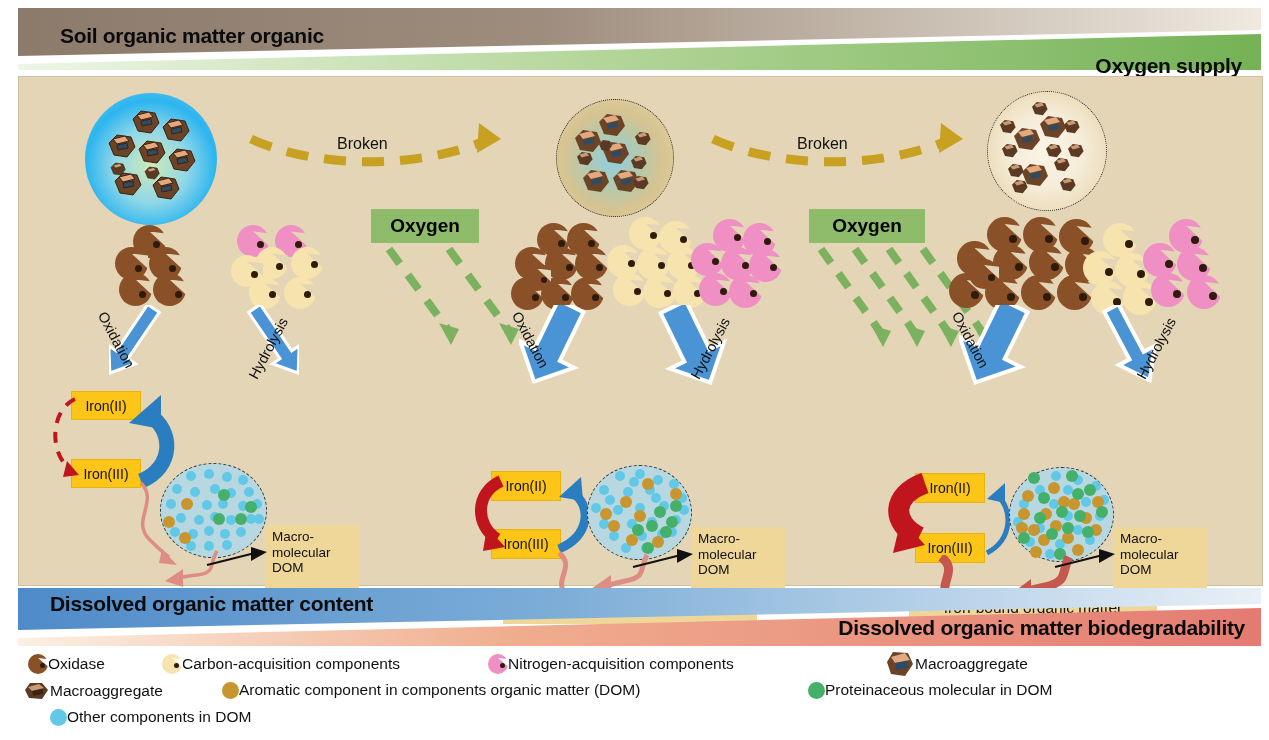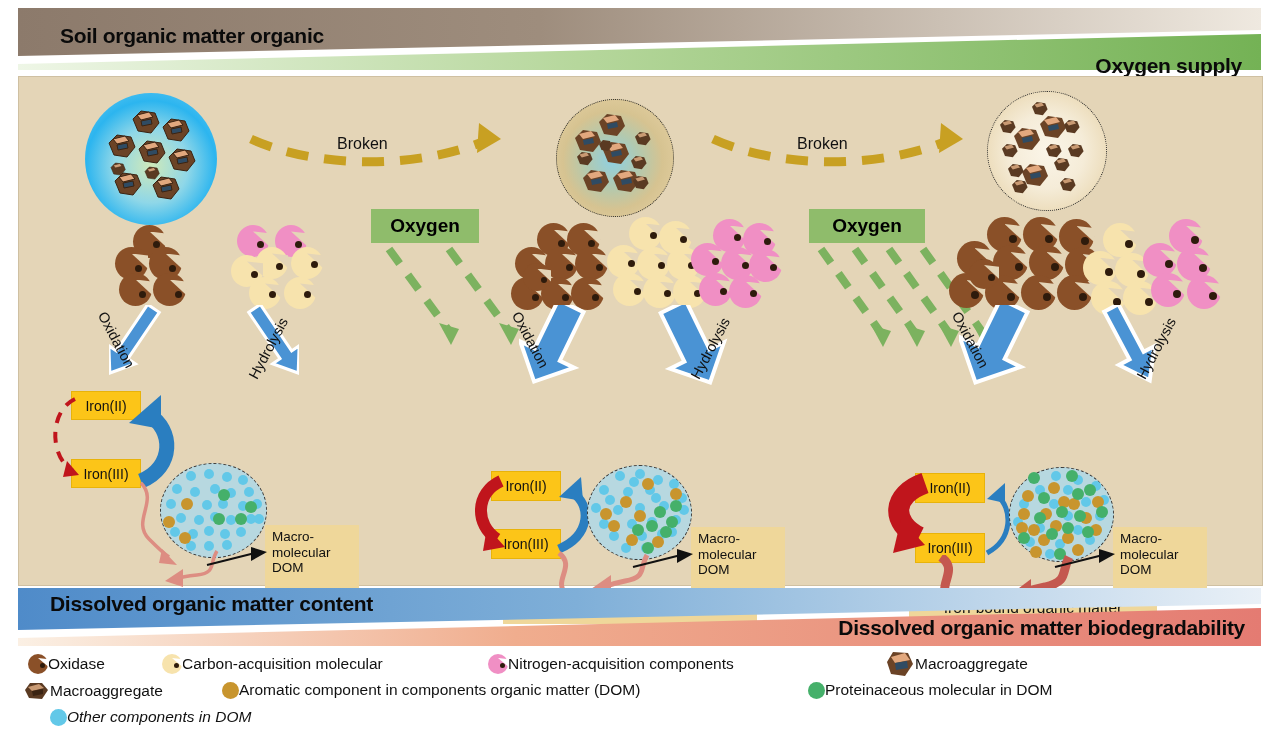--- a/index.html
+++ b/index.html
@@ -860,21 +860,21 @@
       <span style="position:absolute;left:12px;top:9px;width:5px;height:5px;border-radius:50%;background:#2e1b0c;"></span>
     </span>
     <span class="lg-text">Oxidase</span>
   </div>
 
   <div class="legend-item" style="left:152px;top:4px;">
     <span class="swatch" style="position:relative;width:20px;height:20px;border-radius:50%;background:#f7e3ad;">
       <span style="position:absolute;width:11px;height:10px;left:10px;top:4px;background:#fff;clip-path:polygon(0 0,100% 12%,100% 92%);"></span>
       <span style="position:absolute;left:12px;top:9px;width:5px;height:5px;border-radius:50%;background:#2e1b0c;"></span>
     </span>
-    <span class="lg-text">Carbon-acquisition molecular</span>
+    <span class="lg-text">Carbon-acquisition components</span>
   </div>
 
   <div class="legend-item" style="left:478px;top:4px;">
     <span class="swatch" style="position:relative;width:20px;height:20px;border-radius:50%;background:#f08fc4;">
       <span style="position:absolute;width:11px;height:10px;left:10px;top:4px;background:#fff;clip-path:polygon(0 0,100% 12%,100% 92%);"></span>
       <span style="position:absolute;left:12px;top:9px;width:5px;height:5px;border-radius:50%;background:#2e1b0c;"></span>
     </span>
     <span class="lg-text">Nitrogen-acquisition components</span>
   </div>
 
@@ -903,17 +903,17 @@
   <div class="legend-item" style="left:212px;top:31px;">
     <span class="swatch" style="width:17px;height:17px;border-radius:50%;background:#c8952e;"></span>
     <span class="lg-text">Aromatic component in components organic matter (DOM)</span>
   </div>
 
   <div class="legend-item" style="left:798px;top:31px;">
     <span class="swatch" style="width:17px;height:17px;border-radius:50%;background:#45b06a;"></span>
     <span class="lg-text">Proteinaceous molecular in DOM</span>
   </div>
 
-  <div class="legend-item" style="left:40px;top:58px;font-style:italic;">
+  <div class="legend-item" style="left:40px;top:58px;">
     <span class="swatch" style="width:17px;height:17px;border-radius:50%;background:#62c8e8;"></span>
     <span class="lg-text">Other components in DOM</span>
   </div>
 </div>
 
 </body></html>

